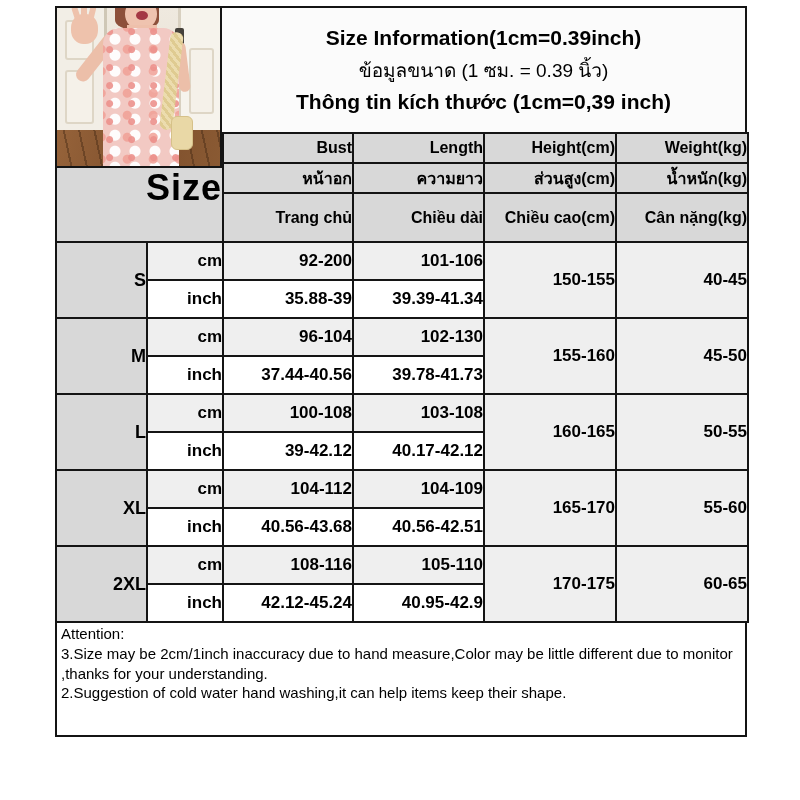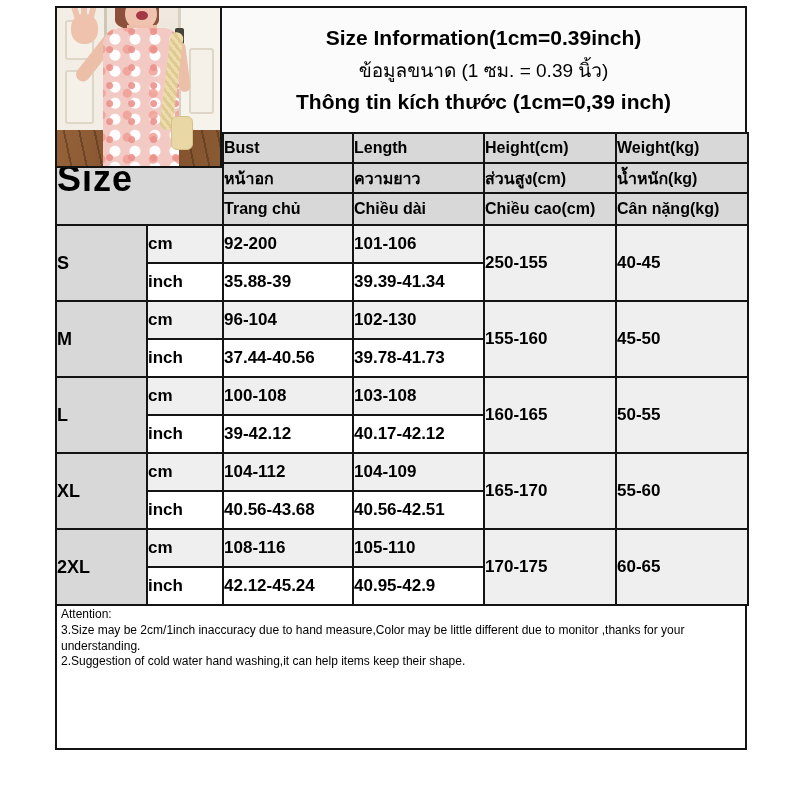--- a/index.html
+++ b/index.html
@@ -46,33 +46,33 @@
        radial-gradient(circle at 70% 60%, rgba(240,160,150,.85) 0 4px, transparent 5px) 6px 8px/26px 22px,
        radial-gradient(circle at 45% 45%, rgba(255,255,255,.95) 0 5px, transparent 6px) 3px 4px/20px 16px,
        #f2c9c3; }
   .p-strap { left:108px; top:24px; width:13px; height:98px; border-radius:6px; transform:rotate(7deg);
              background:repeating-linear-gradient(45deg,#ecdcae 0 3px,#dfcb91 3px 6px); }
   .p-bag { left:114px; top:108px; width:22px; height:34px; background:#e9d8a6;
            border-radius:6px; border:1px solid #d6c189; }
 
   
   table.size-table { width:692px; border-collapse:collapse; table-layout:fixed; margin-top:-2px; }
-  .size-table td { border:2px solid #141414; text-align:left; vertical-align:middle;
+  .size-table td { border:2px solid #141414; text-align:right; vertical-align:middle;
                    font-weight:bold; font-size:17px; background:#fff; overflow:hidden; }
   .size-table td.hdr { background:#d8d8d8; font-size:16px; }
   .size-table td.shade { background:#efefef; }
   .size-table td.size-big { font-size:36px; letter-spacing:1px; }
   .size-table td.size-label { font-size:18px; }
   .size-table tr.hrow { height:30px; }
-  .size-table tr.hrow3 { height:32px;margin-left:20px; }
+  .size-table tr.hrow3 { height:49px;margin-left:20px; }
   .size-table tr.drow { height:38px; }
 
   
-  .attention { border:2px solid #141414; margin-top:-2px; height:146px; padding:1px 4px 0 4px;
-               font-size:12px; line-height:1.32; background:#fff; }
+  .attention { border:2px solid #141414; margin-top:-2px; height:116px; padding:1px 4px 0 4px;
+               font-size:15px; line-height:1.32; background:#fff; }
 </style>
 </head>
 <body>
 
 <div class="sheet">
 
   <div class="top-block">
     <div class="photo-cell" title="Model wearing a pink floral halter dress with a beige woven bag strap, waving, standing in a hallway with white doors and a wooden floor">
       <div class="p-abs p-wall"></div>
       <div class="p-abs p-door-left">
@@ -134,21 +134,21 @@
         <td class="hdr">Chiều dài</td>
         <td class="hdr">Chiều cao(cm)</td>
         <td class="hdr">Cân nặng(kg)</td>
       </tr>
 
       <tr class="drow">
         <td class="hdr size-label" rowspan="2">S</td>
         <td class="shade">cm</td>
         <td class="shade">92-200</td>
         <td class="shade">101-106</td>
-        <td class="shade" rowspan="2">250-155</td>
+        <td class="shade" rowspan="2">150-155</td>
         <td class="shade" rowspan="2">40-45</td>
       </tr>
       <tr class="drow">
         <td>inch</td>
         <td>35.88-39</td>
         <td>39.39-41.34</td>
       </tr>
 
       <tr class="drow">
         <td class="hdr size-label" rowspan="2">M</td>

